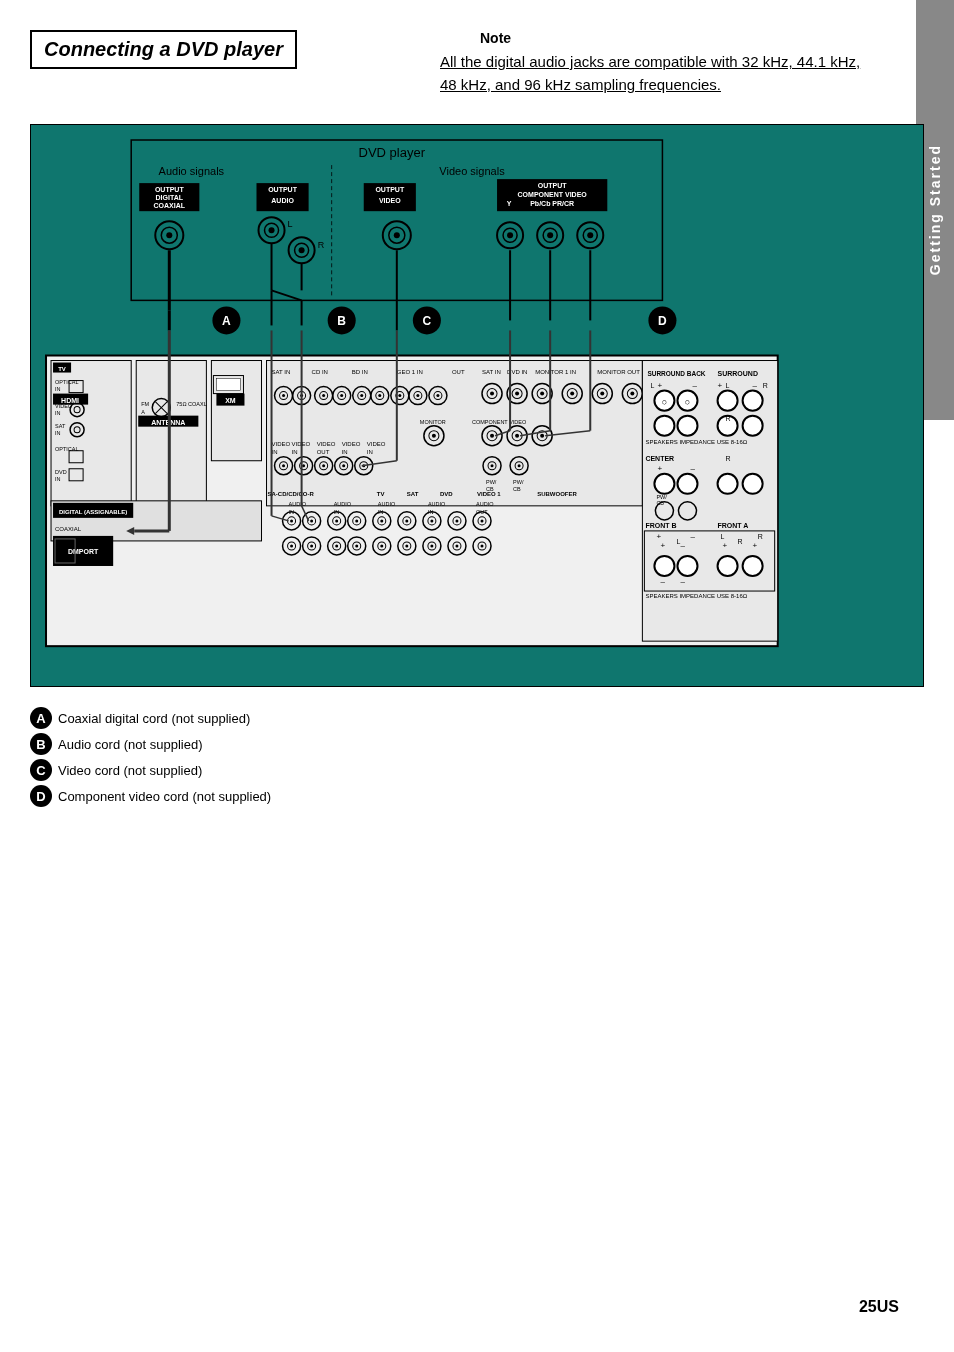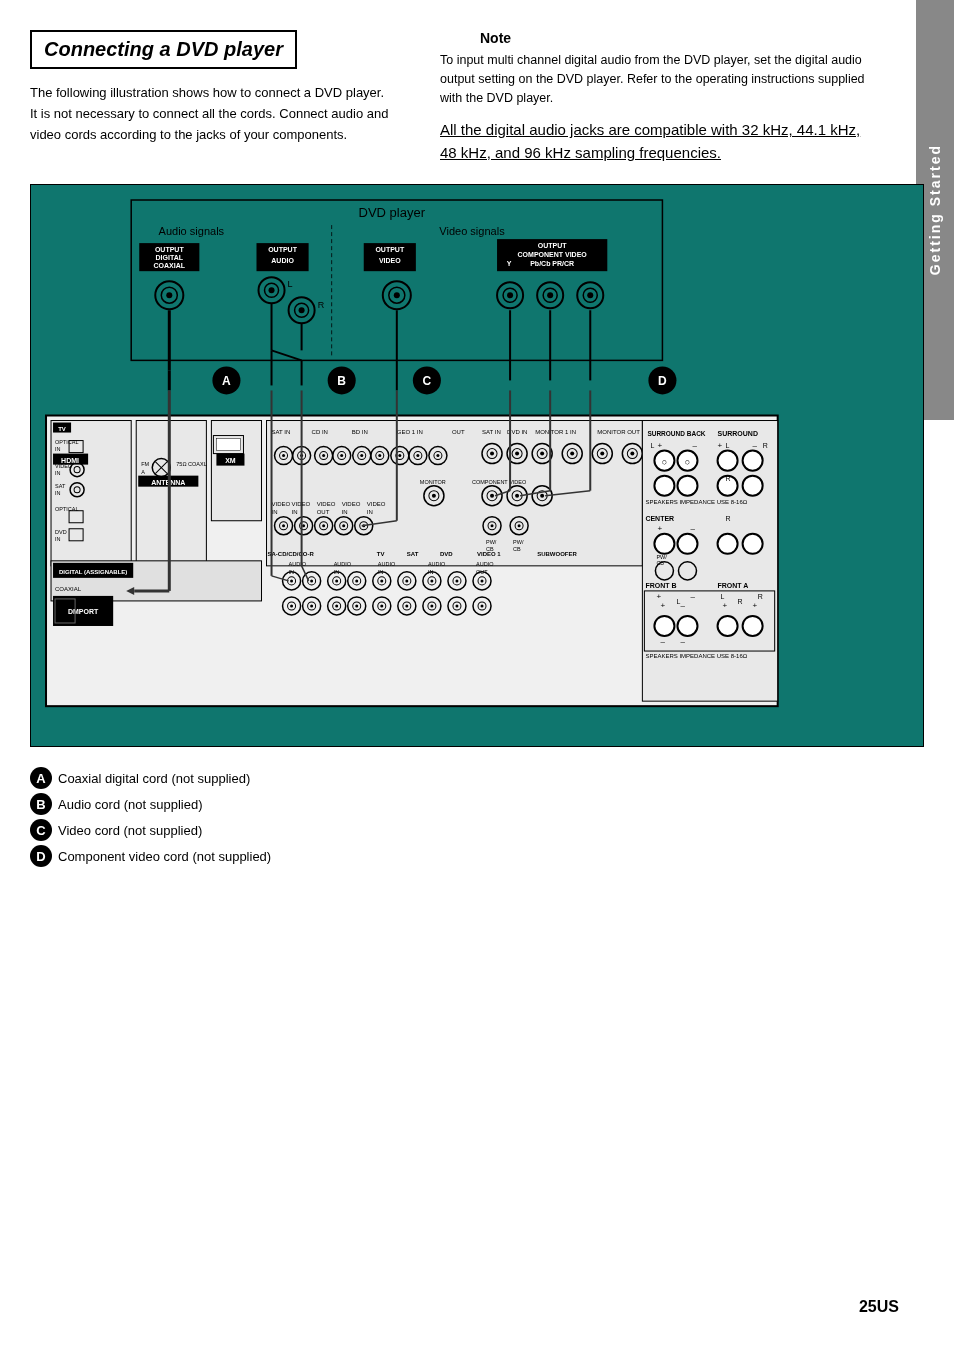--- a/index.html
+++ b/index.html
@@ -139,27 +139,25 @@
 <div class="page">
 
   <div class="side-tab">
     <span class="side-tab-text">Getting Started</span>
   </div>
 
   <div class="header-section">
     <div class="left-header">
       <h1 class="page-title">Connecting a DVD player</h1>
       <p class="intro-text">
-        <span>The following illustration shows how to connect a DVD player.</span><br>
-        <span>It is not necessary to connect all the cords. Connect audio and video cords according to the jacks of your components.</span>
+        <br>
       </p>
     </div>
     <div class="right-header">
       <p class="note-title">Note</p>
-      <p class="note-text">To input multi channel digital audio from the DVD player, set the digital audio output setting on the DVD player. Refer to the operating instructions supplied with the DVD player.</p>
       <p class="tip-text">All the digital audio jacks are compatible with 32 kHz, 44.1 kHz, 48 kHz, and 96 kHz sampling frequencies.</p>
     </div>
   </div>
 
   <div class="diagram-container">
     <svg class="diagram-svg" viewBox="0 0 870 540" xmlns="http://www.w3.org/2000/svg">
 
       <rect x="90" y="5" width="530" height="160" fill="none" stroke="#000" stroke-width="1.5"></rect>
       <text x="350" y="22" text-anchor="middle" font-size="13" font-family="Arial">DVD player</text>
       <text x="150" y="40" text-anchor="middle" font-size="11" font-family="Arial">Audio signals</text>

